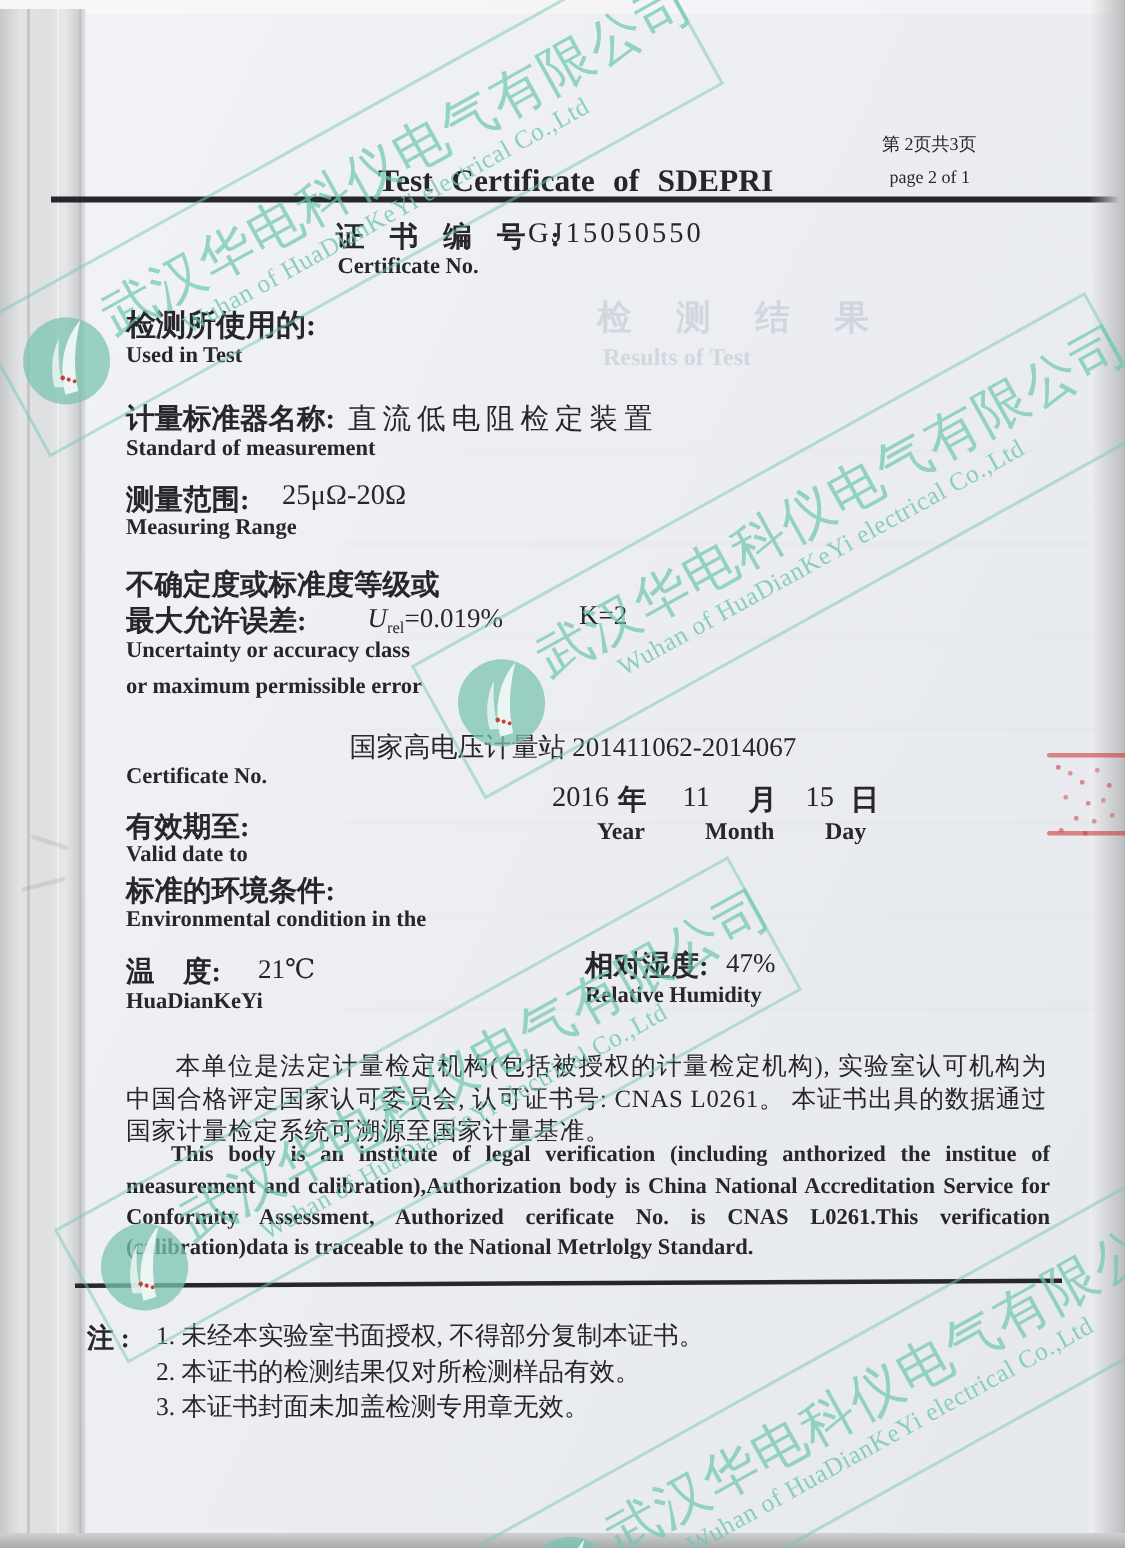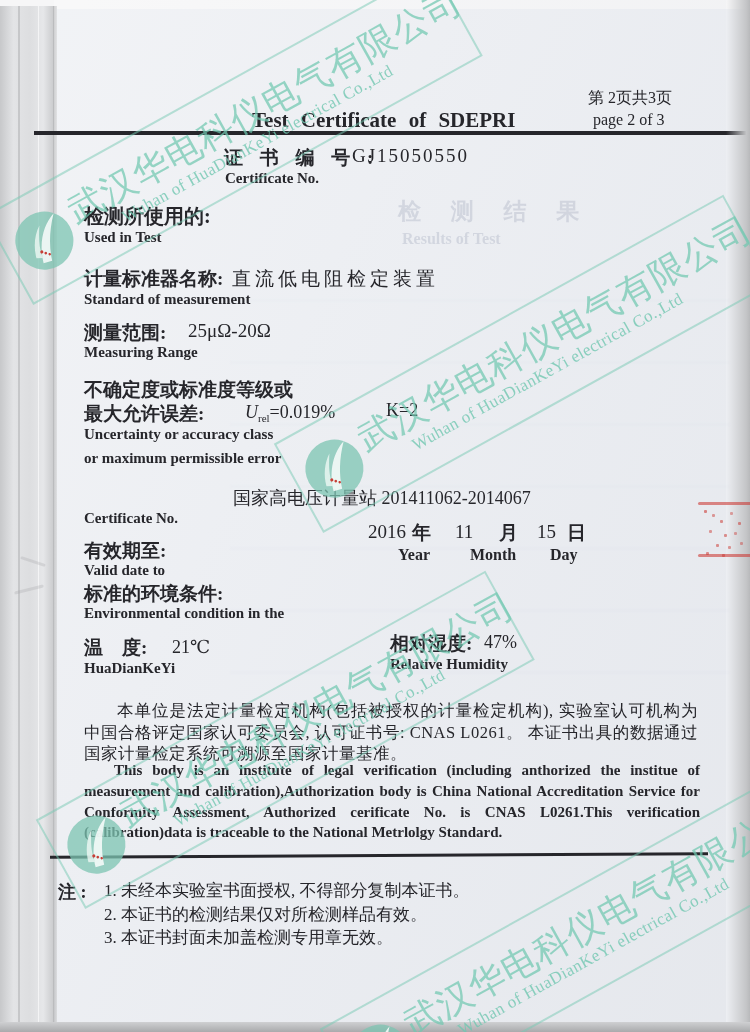--- a/index.html
+++ b/index.html
@@ -26,21 +26,21 @@
   .rule{background:#26262b;}
 
   
   .cn-b{font-weight:700;}
   .t40{font-size:37px;font-weight:700;letter-spacing:1px;}
   .t21{font-size:21px;font-weight:700;word-spacing:7px;}
   .t19{font-size:19px;}
   .t18{font-size:18px;}
   .t17{font-size:17px;}
   .t15b{font-size:15px;font-weight:700;}
-  .t14{font-size:16px;}
+  .t14{font-size:12px;}
   .nowrap{white-space:nowrap;}
   .ls4{letter-spacing:4px;}
   .ls6{letter-spacing:6px;}
   .para-cn{width:614px;font-size:16.5px;line-height:21.5px;text-indent:2em;text-align:justify;letter-spacing:.5px;}
   .para-en{width:616px;font-size:15px;line-height:20.8px;font-weight:700;text-indent:2em;text-align:justify;}
   .u-sym{font-style:italic;}
   .u-sub{font-size:11px;vertical-align:-4px;}
 
   
   .ghost{color:rgba(110,122,150,.20);font-weight:700;text-align:right;}
@@ -80,21 +80,21 @@
   <div class="abs wrinkle" style="left:20px;top:560px;width:26px;height:3px;transform:rotate(18deg);"></div>
   <div class="abs wrinkle" style="left:14px;top:588px;width:30px;height:3px;transform:rotate(-14deg);"></div>
   <div class="abs sheen"></div>
 
   <div class="abs ghost" style="left:398px;top:196px;font-size:23px;letter-spacing:12px;">检 测 结 果</div>
   <div class="abs ghost" style="left:402px;top:230px;font-size:16px;">Results of Test</div>
   <div class="abs" style="left:230px;top:300px;width:500px;height:380px;background:repeating-linear-gradient(180deg,rgba(120,130,160,.05) 0 1px,transparent 1px 62px);filter:blur(1px);"></div>
 
   <div class="abs t21 nowrap" style="left:252px;top:108px;">Test Certificate of SDEPRI</div>
   <div class="abs t14 nowrap" style="left:588px;top:88px;">第 2页共3页</div>
-  <div class="abs t14 nowrap" style="left:593px;top:111px;">page 2 of 3</div>
+  <div class="abs t14 nowrap" style="left:593px;top:111px;">page 2 of 1</div>
   <div class="abs rule" style="left:34px;top:131px;width:716px;height:4px;"></div>
 
   <span class="abs t19 cn-b ls6 nowrap" style="left:224px;top:145px;">证 书 编 号 :</span>
   <span class="abs t19 nowrap" style="left:352px;top:145px;letter-spacing:2px;">GJ15050550</span>
   <span class="abs t15b nowrap" style="left:225px;top:170px;">Certificate No.</span>
 
   <span class="abs t19 cn-b nowrap" style="left:84px;top:203px;font-size:20px;">检测所使用的:</span>
   <span class="abs t15b nowrap" style="left:84px;top:229px;">Used in Test</span>
 
   <span class="abs t19 cn-b nowrap" style="left:84px;top:266px;">计量标准器名称:</span>

